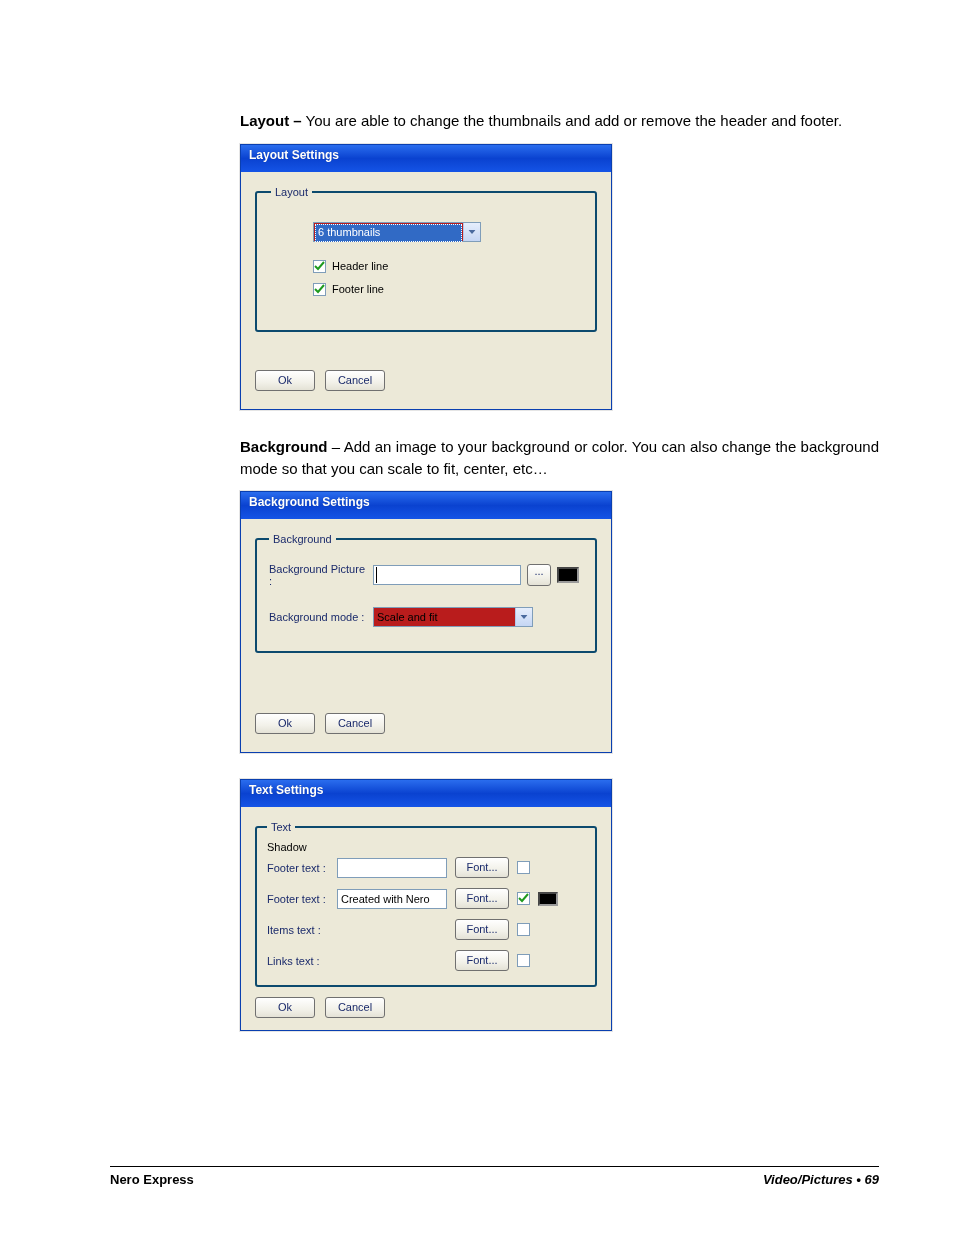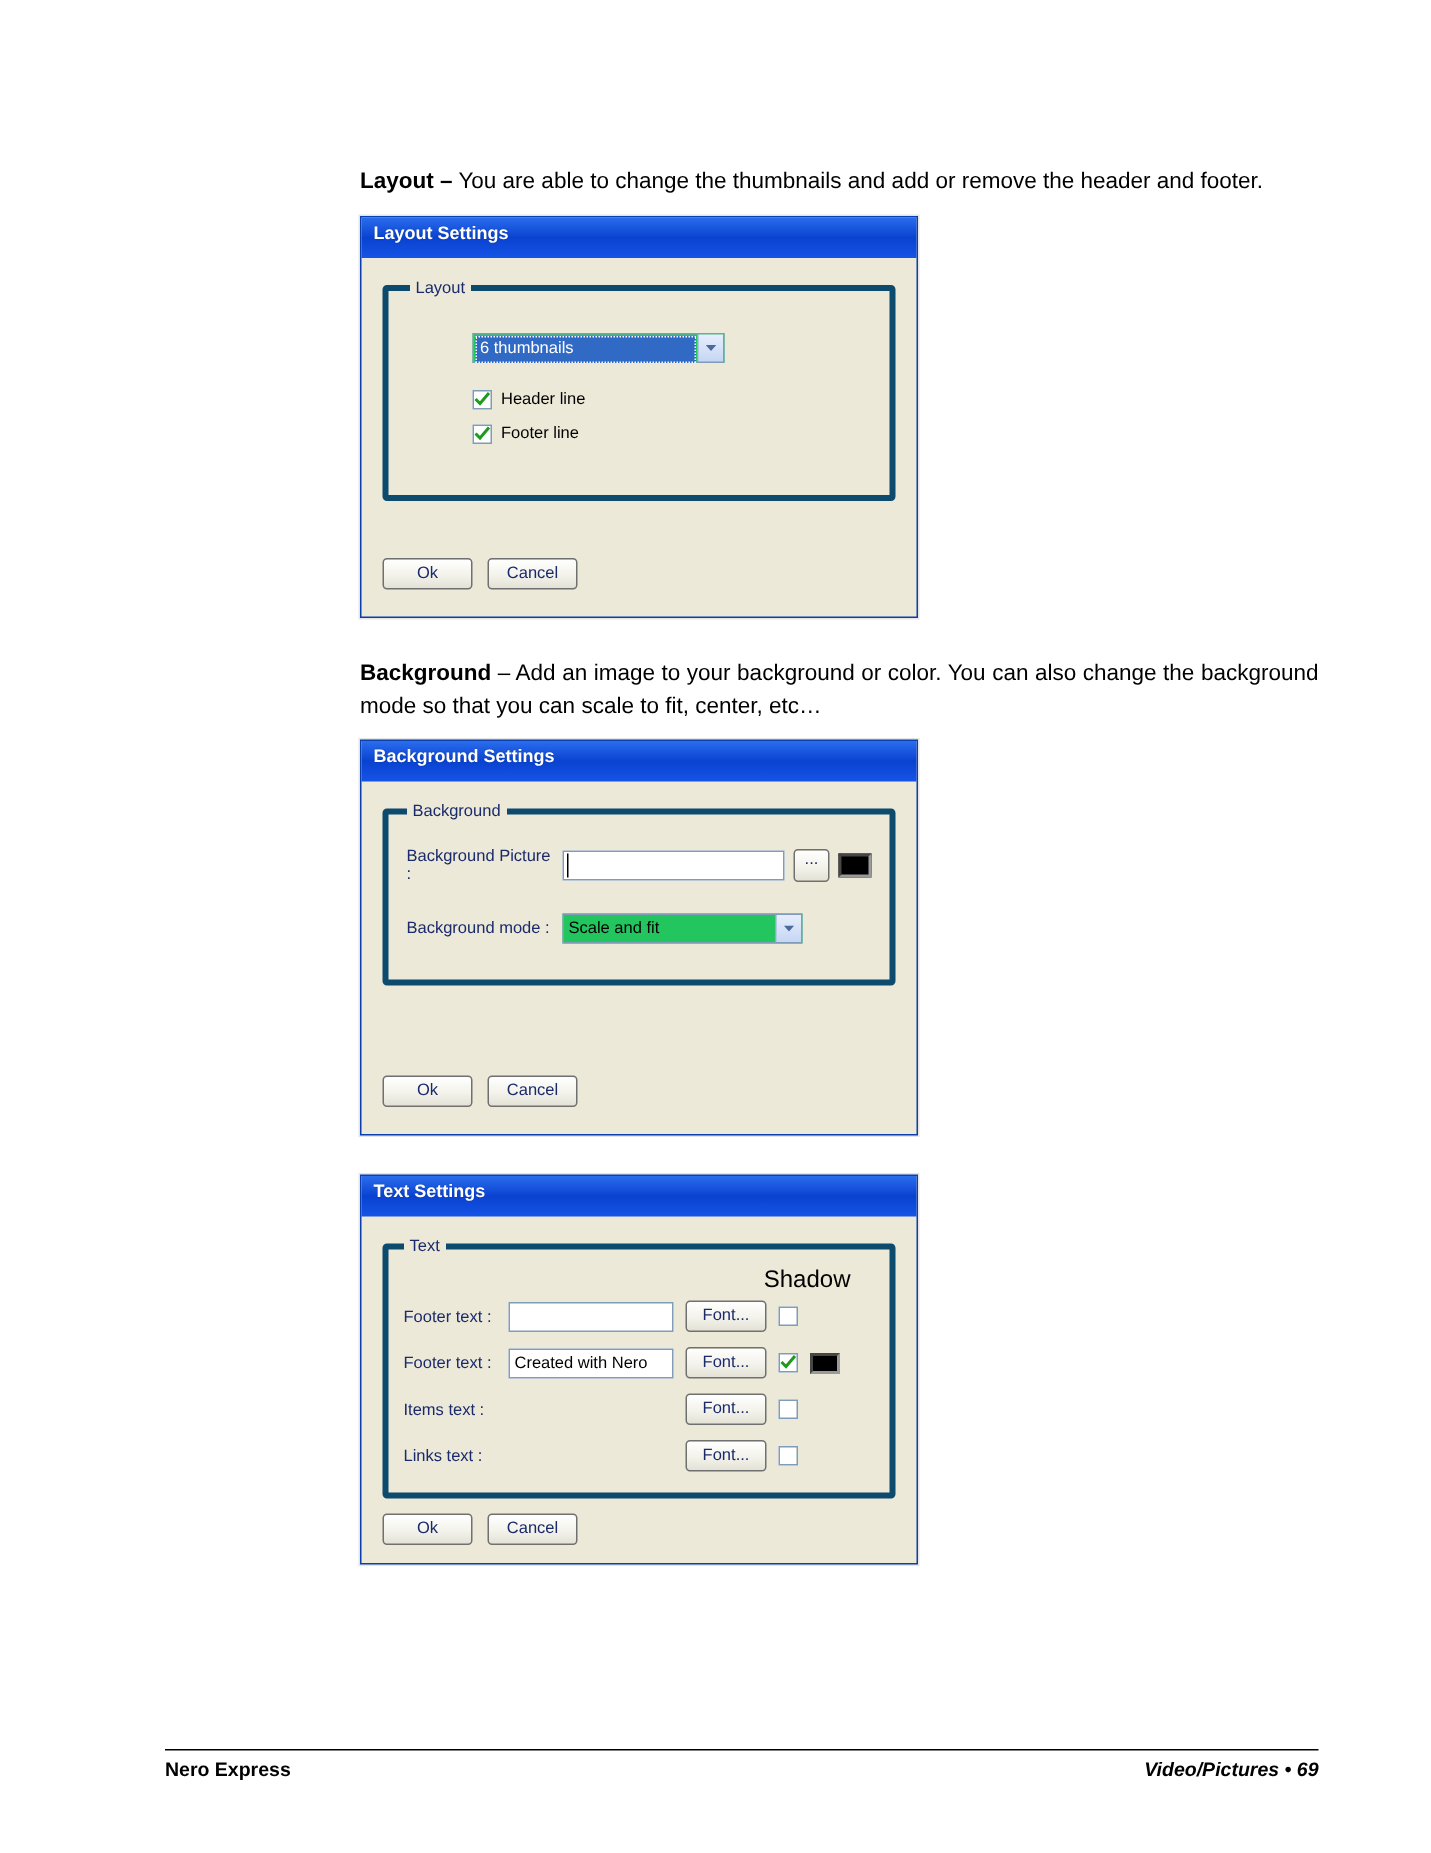--- a/index.html
+++ b/index.html
@@ -39,37 +39,37 @@
     padding: 3px 8px 0 8px;
     text-shadow: 0 0 1px rgba(0,0,0,0.3);
   }
   .body {
     padding: 14px 14px 18px 14px;
     font-family: Tahoma, Arial, sans-serif;
     font-size: 11px;
     color: #1a2a6b;
   }
   fieldset.group {
-    border: 4px solid #0c4a6e;
+    border: 2px solid #0c4a6e;
     border-radius: 3px;
     padding: 14px 14px 24px 14px;
     margin: 0;
   }
   fieldset.group > legend {
     padding: 0 4px;
     color: #1a2a6b;
     font-size: 11px;
   }
   .layout-inner { padding: 10px 0 0 42px; }
   .combo {
     display: flex;
     height: 20px;
     width: 168px;
     border: 1px solid #7f9db9;
-    background: #22c55e;
+    background: #b91c1c;
     box-sizing: border-box;
     margin-bottom: 18px;
   }
   .combo.sel .txt {
     background: #316ac5;
     color: #fff;
     border: 1px dotted #fff;
     margin: 1px;
     padding: 0 2px;
     height: 16px;
@@ -164,22 +164,21 @@
   .swatch {
     width: 22px; height: 16px;
     border: 2px inset #9a9a9a;
     background: #000;
     box-sizing: border-box;
   }
   .bg-body .btnrow { margin-top: 60px; }
   .txtdlg .body { padding: 14px 14px 12px 14px; }
   .txtdlg fieldset.group { padding: 8px 10px 14px 10px; }
   .shadowhdr {
-    text-align: right;
-    font-size: 16px;
+    font-size: 11px;
     color: #000;
     margin: 0 16px 4px 0;
   }
   .txtrow {
     display: flex;
     align-items: center;
     gap: 8px;
     margin-bottom: 10px;
   }
   .txtrow .lbl {

